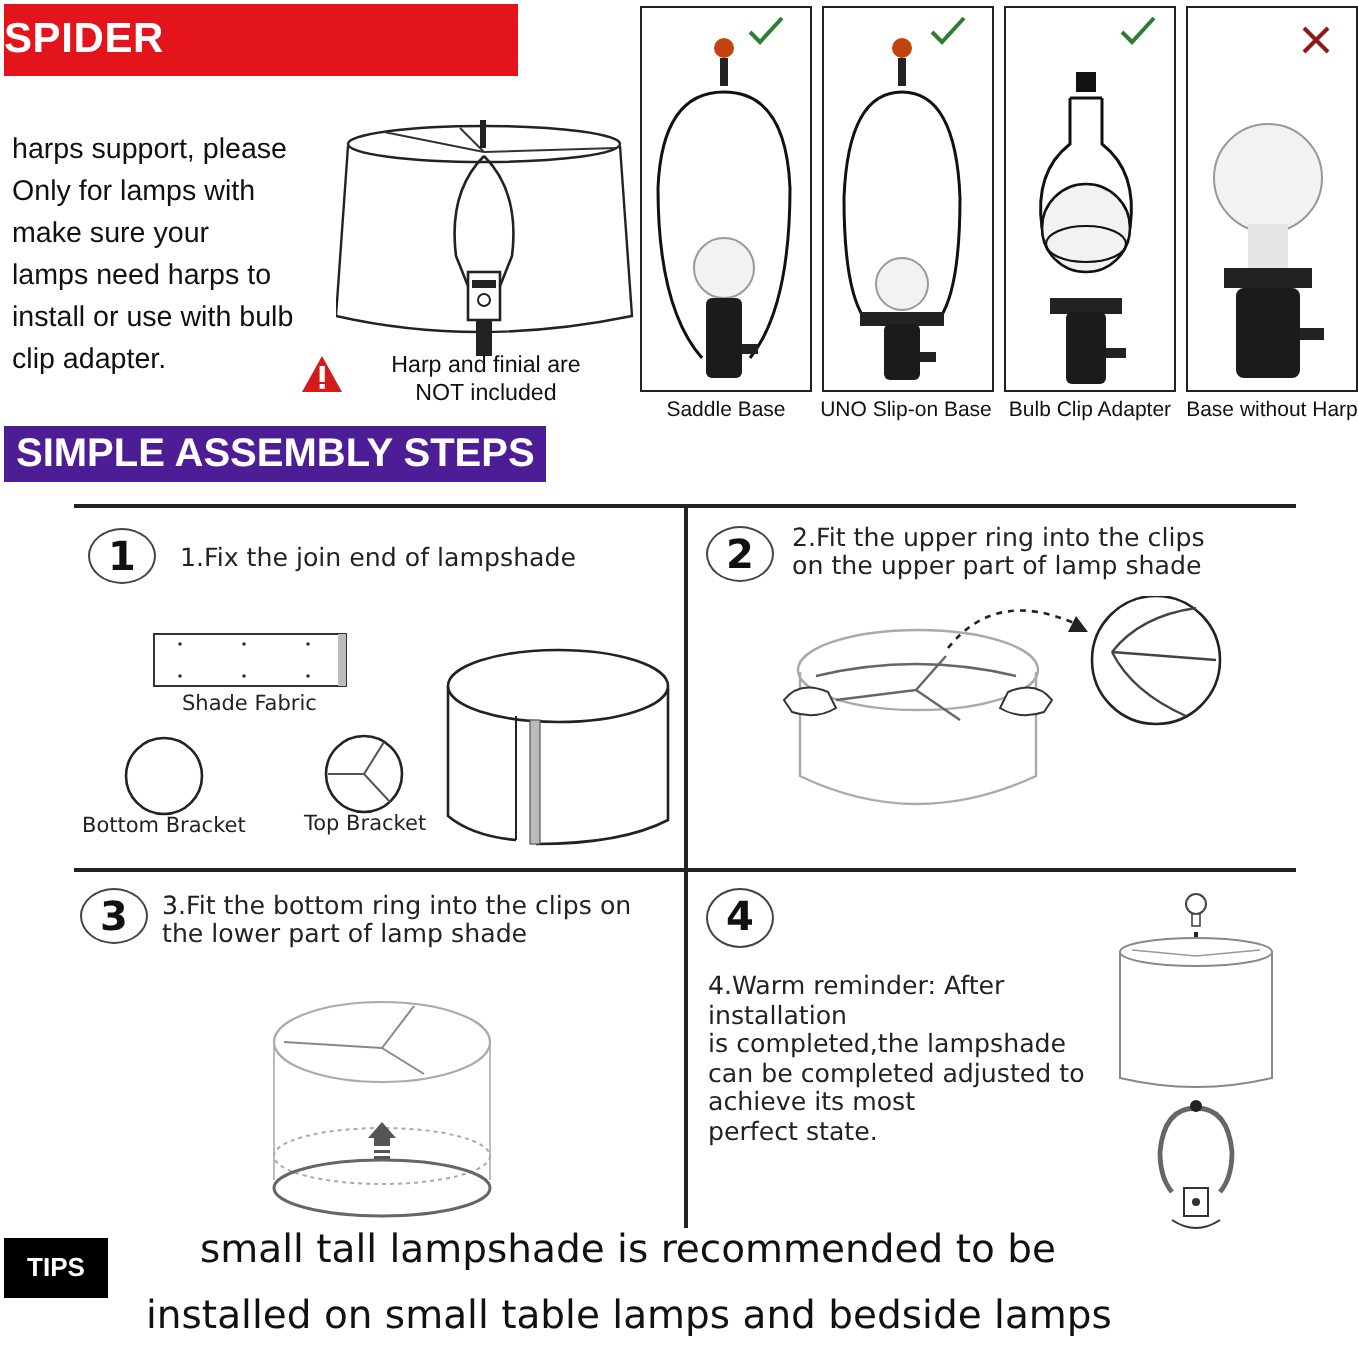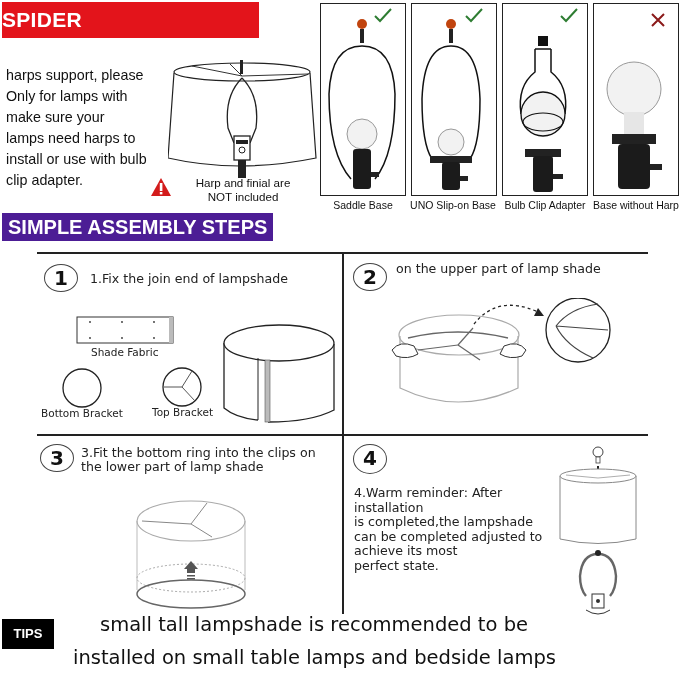--- a/index.html
+++ b/index.html
@@ -185,20 +185,21 @@
   <ellipse cx="243" cy="33" rx="55" ry="18" fill="#fff" stroke="#222" stroke-width="1.3"></ellipse>
   <line x1="222" y1="48" x2="222" y2="110" stroke="#222"></line>
   <rect x="229" y="50" width="5" height="62" fill="#bbb" stroke="#555" stroke-width="0.6"></rect>
 </svg>
 <div class="abs small-label" style="left:91px;top:346px">Shade Fabric</div>
 <div class="abs small-label" style="left:41px;top:407px">Bottom Bracket</div>
 <div class="abs small-label" style="left:152px;top:406px">Top Bracket</div>
 
 <div class="abs step-num" style="left:353px;top:263px">2</div>
 <div class="abs step-text" style="left:396px;top:262px">
+  <div>2.Fit the upper ring into the clips</div>
   <div>on the upper part of lamp shade</div>
 </div>
 <svg class="abs" style="left:388px;top:298px" width="240" height="132">
   <path d="M12 38 L12 90 Q70 118 130 90 L130 38" fill="none" stroke="#aaa" stroke-width="1.2"></path>
   <ellipse cx="71" cy="37" rx="60" ry="20" fill="none" stroke="#aaa" stroke-width="1.2"></ellipse>
   <path d="M20 40 Q70 28 120 40" fill="none" stroke="#666" stroke-width="1.3"></path>
   <line x1="70" y1="47" x2="30" y2="52" stroke="#666" stroke-width="1.2"></line>
   <line x1="70" y1="47" x2="85" y2="30" stroke="#666" stroke-width="1.2"></line>
   <line x1="70" y1="47" x2="92" y2="62" stroke="#666" stroke-width="1.2"></line>
   <path d="M4 52 Q12 42 26 48 L30 56 Q20 62 8 58 Z" fill="#fff" stroke="#333"></path>

